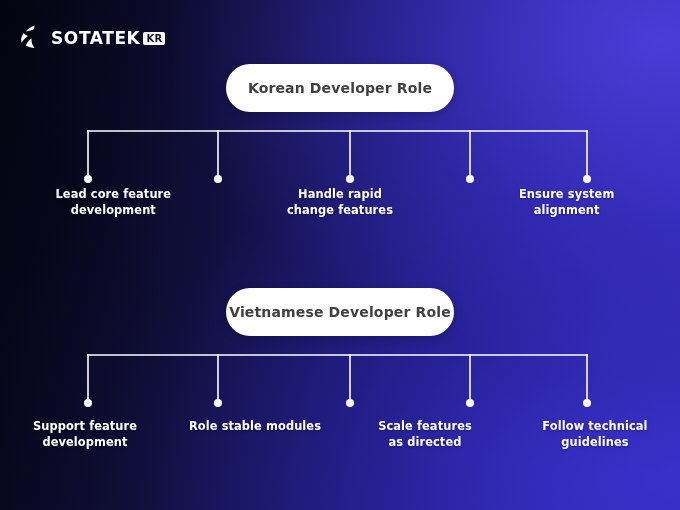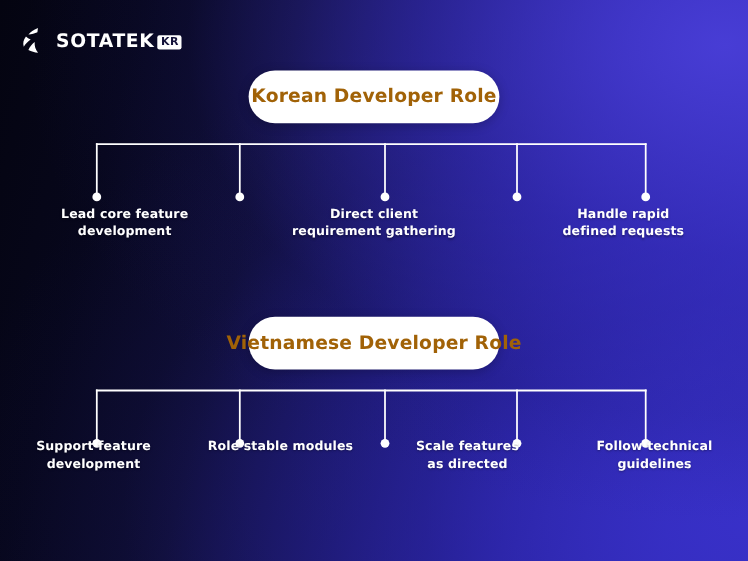--- a/index.html
+++ b/index.html
@@ -64,22 +64,22 @@
     width: 228px;
     height: 48px;
     background: #ffffff;
     border-radius: 26px;
     display: flex;
     align-items: center;
     justify-content: center;
     box-shadow: 0 2px 10px rgba(0,0,0,0.22);
   }
   .pill-label {
-    color: #a16207;
-    font-size: 17px;
+    color: #404040;
+    font-size: 14px;
     font-weight: 700;
     letter-spacing: 0.15px;
     white-space: nowrap;
   }
 
   
   .connectors {
     position: absolute;
     left: 0;
     width: 680px;
@@ -153,26 +153,26 @@
         </g>
       </svg>
     </div>
 
     <div class="leaves" style="top:122px;justify-content:center;">
       <div class="leaf">
         <span class="leaf-label">Lead core feature
 development</span>
       </div>
       <div class="leaf">
-        <span class="leaf-label">Direct client
-requirement gathering</span>
-      </div>
-      <div class="leaf">
         <span class="leaf-label">Handle rapid
-defined requests</span>
+change features</span>
+      </div>
+      <div class="leaf">
+        <span class="leaf-label">Ensure system
+alignment</span>
       </div>
     </div>
   </div>
 
   <div class="group" style="top:288px;">
 
     <div class="pill" style="top:0;text-align:center;">
       <span class="pill-label">Vietnamese Developer Role</span>
     </div>
 
@@ -189,21 +189,21 @@
         <g fill="#ffffff">
           <circle cx="88" cy="51" r="4"></circle>
           <circle cx="218" cy="51" r="4"></circle>
           <circle cx="350" cy="51" r="4"></circle>
           <circle cx="470" cy="51" r="4"></circle>
           <circle cx="587" cy="51" r="4"></circle>
         </g>
       </svg>
     </div>
 
-    <div class="leaves" style="top:109px;">
+    <div class="leaves" style="top:130px;">
       <div class="leaf">
         <span class="leaf-label">Support feature
 development</span>
       </div>
       <div class="leaf">
         <span class="leaf-label">Role stable modules</span>
       </div>
       <div class="leaf">
         <span class="leaf-label">Scale features
 as directed</span>

